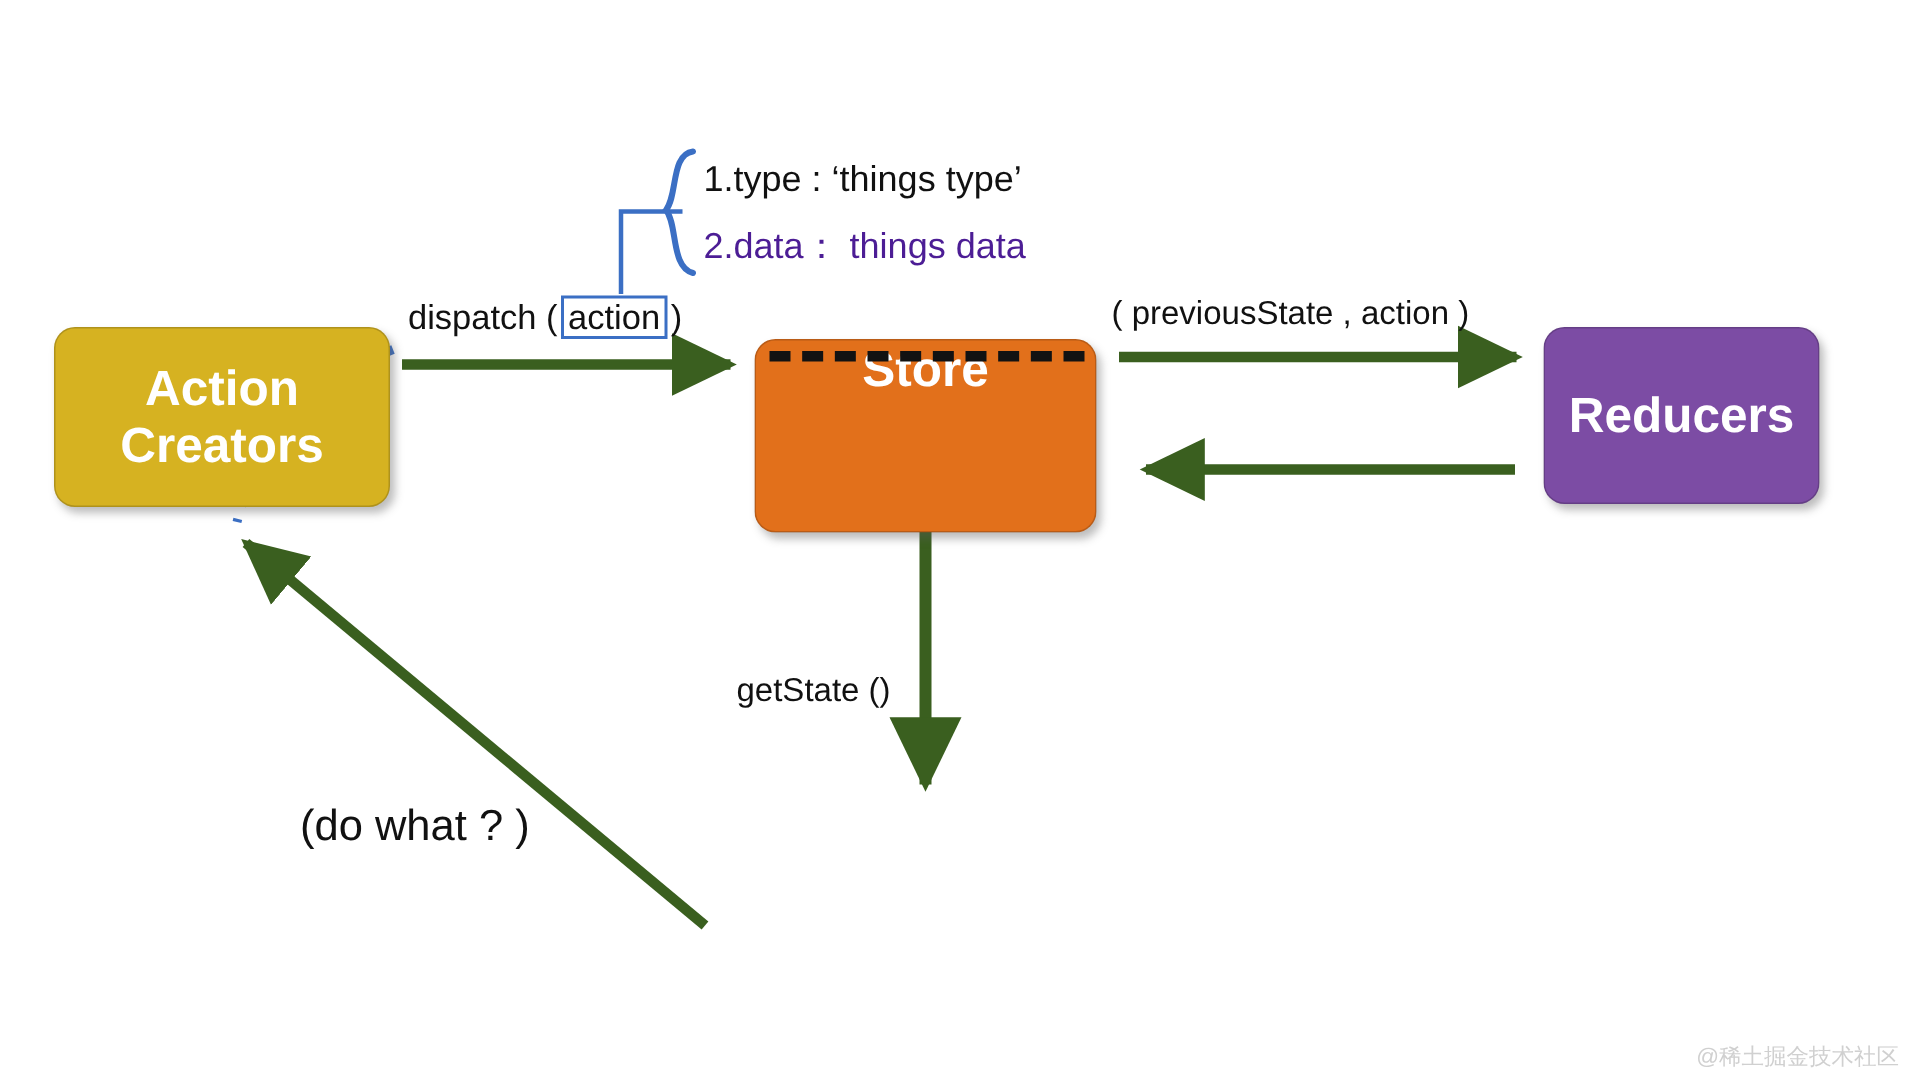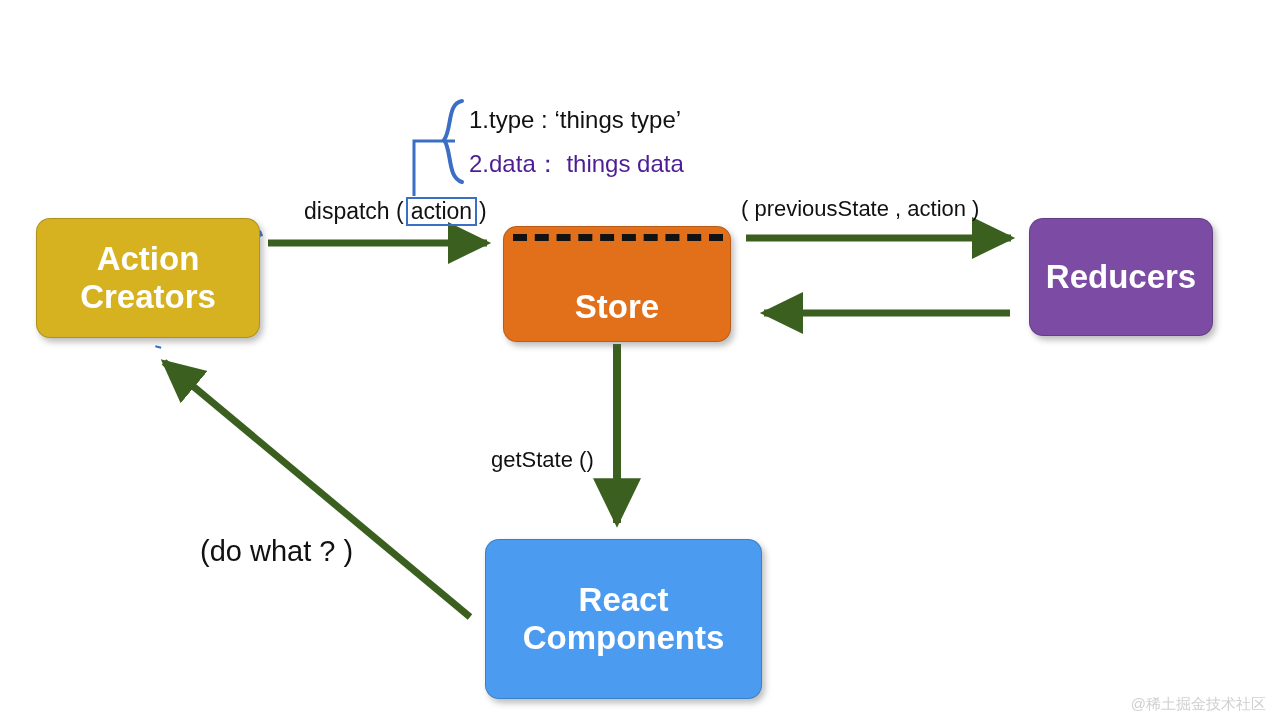--- a/index.html
+++ b/index.html
@@ -72,25 +72,25 @@
     top: 218px;
     width: 224px;
     height: 120px;
     background: #D6B221;
     font-size: 33px;
   }
   #node-store {
     left: 503px;
     top: 226px;
     width: 228px;
-    height: 116px;
+    height: 129px;
     background: #E2701B;
     font-size: 33px;
-    justify-content: flex-end;
-    padding-bottom: 15px;
+    justify-content: flex-start;
+    padding-bottom: 28px;
   }
   #store-dash {
     position: absolute;
     left: 513px;
     top: 234px;
     width: 210px;
     height: 0;
     border-top: 7px dashed #121212;
   }
   #node-reducers {
@@ -111,21 +111,21 @@
   }
 
   
   .label {
     position: absolute;
     color: #111111;
     font-size: 22px;
     white-space: nowrap;
     font-family: "Liberation Sans", sans-serif;
   }
-  #label-dispatch { left: 272px; top: 197px; font-size: 23px; margin-left: 32px; }
+  #label-dispatch { left: 272px; top: 197px; font-size: 23px; }
   #label-dispatch .kw-box {
     display: inline-block;
     border: 2px solid #3B6FC4;
     padding: 0px 3px;
     margin: 0 2px;
     line-height: 1.1;
   }
   #label-prevstate { left: 741px; top: 196px; font-size: 22px; }
   #label-return { left: 790px; top: 276px; font-size: 22px; }
   #label-return .kw-blue { color: #3B6FC4; }
@@ -209,20 +209,16 @@
 
   <div class="node" id="node-store">
     <span class="node-line">Store</span>
   </div>
   <div id="store-dash"></div>
 
   <div class="node" id="node-reducers">
     <span class="node-line">Reducers</span>
   </div>
 
-  <div class="node" id="node-react-components">
-    <span class="node-line">React</span>
-    <span class="node-line">Components</span>
-  </div>
 
   <div id="watermark">@稀土掘金技术社区</div>
 
 </div>
 
 </body></html>

